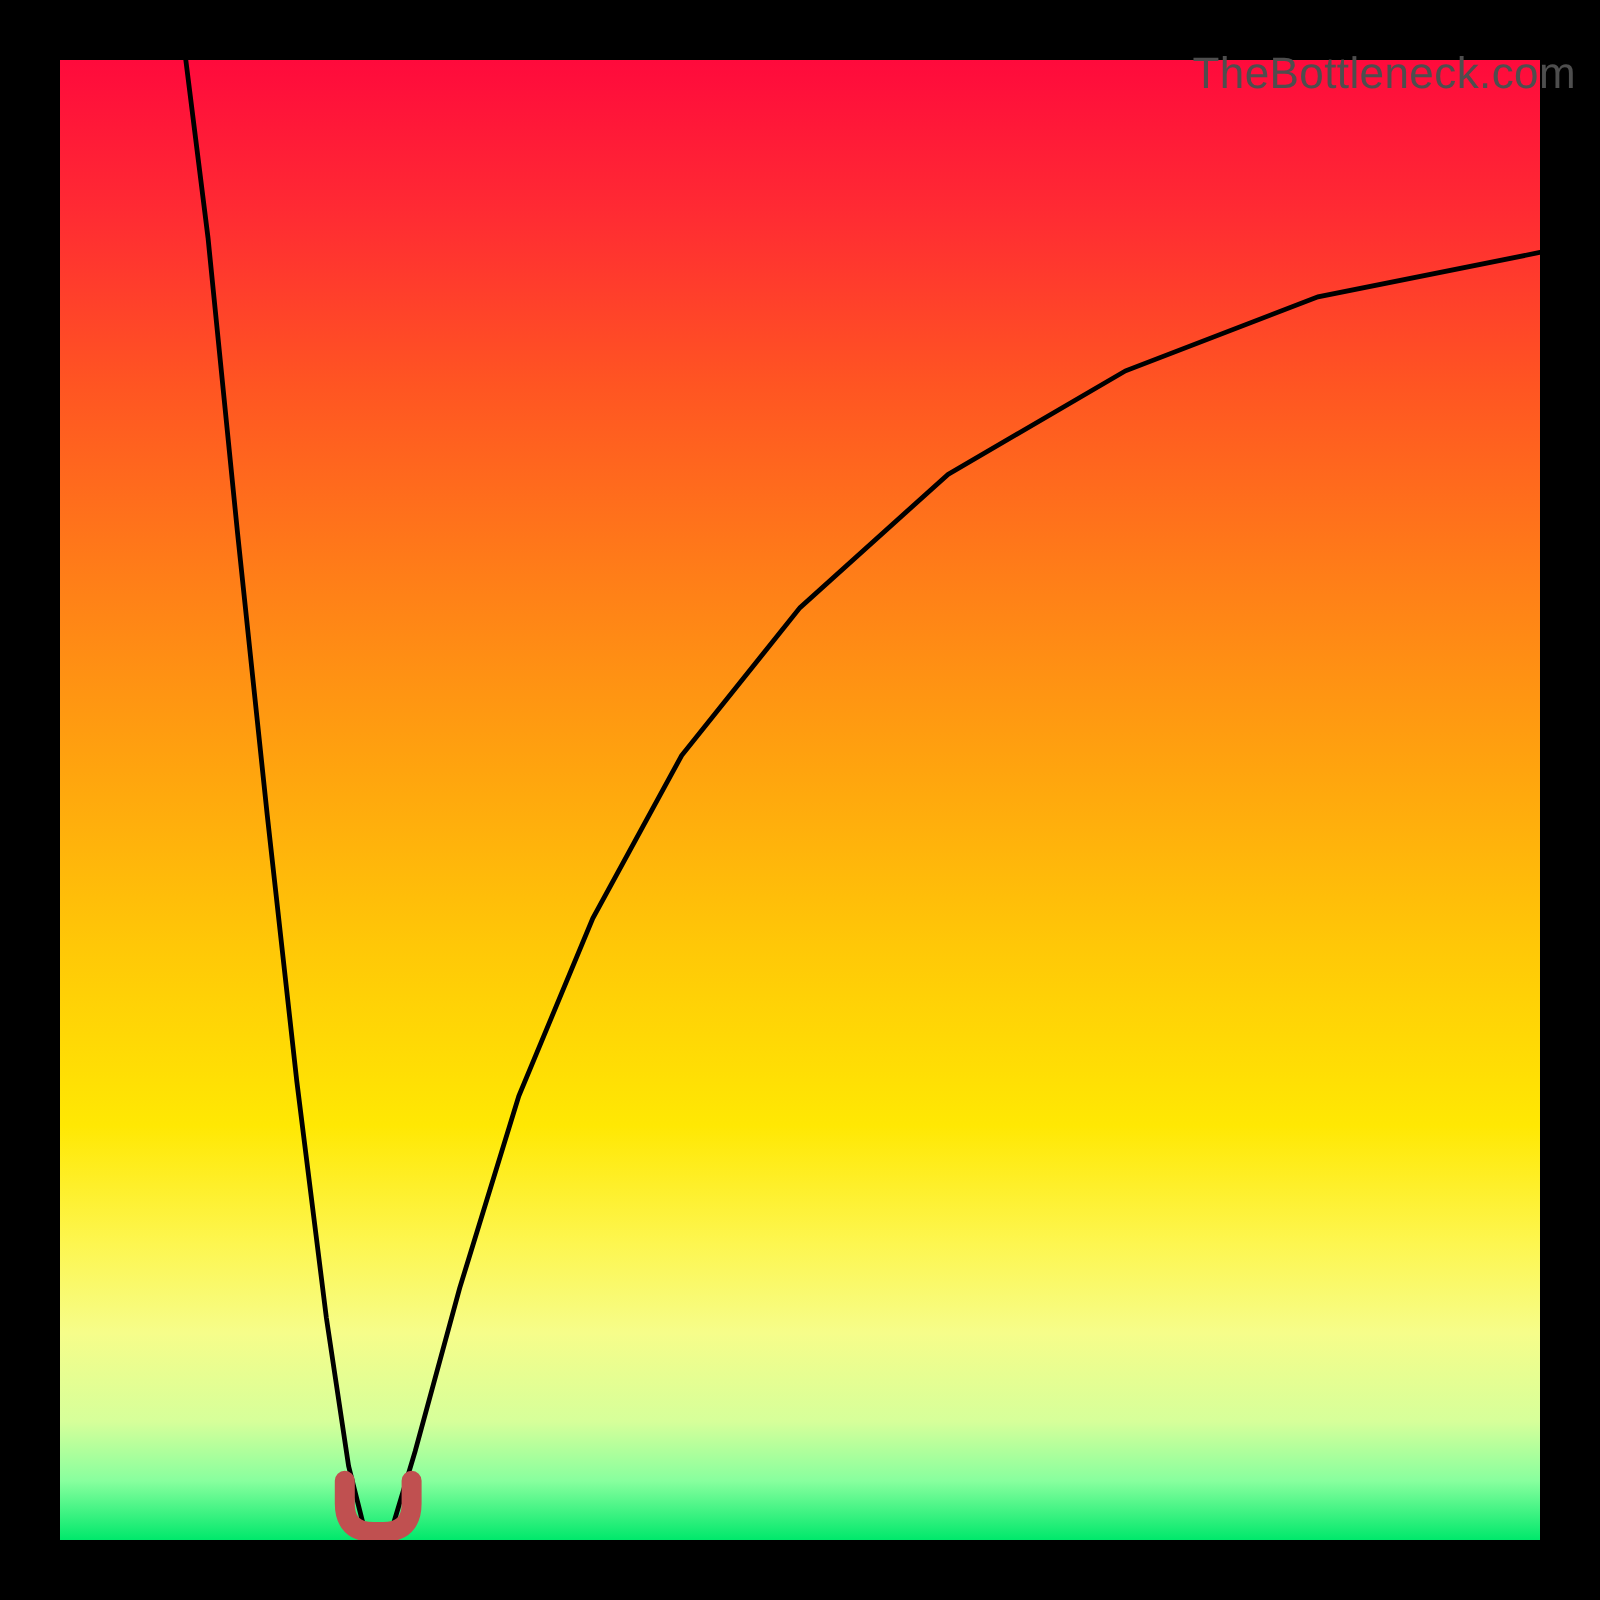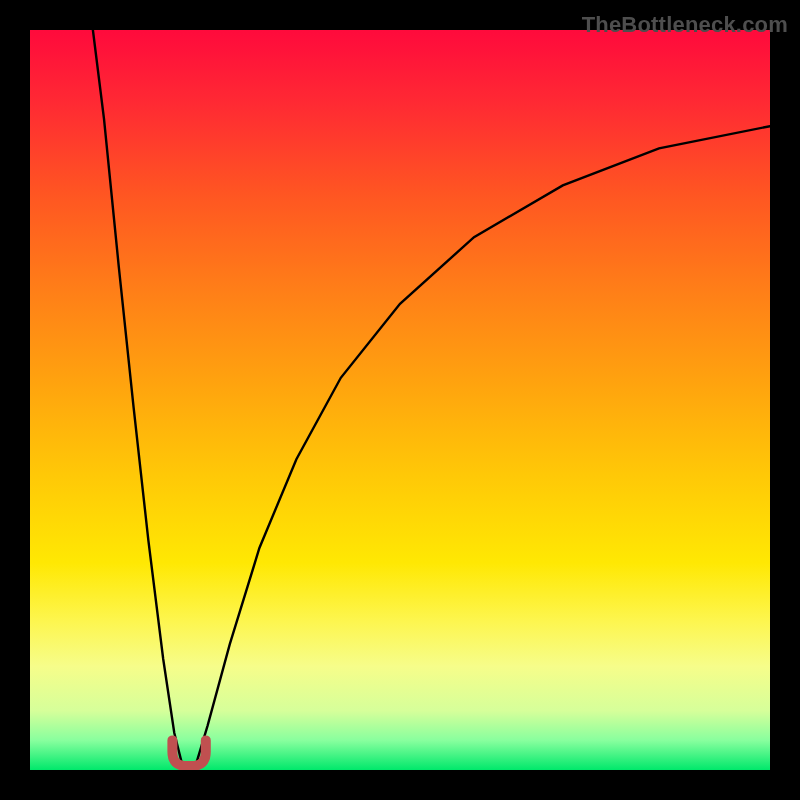--- a/index.html
+++ b/index.html
@@ -17,25 +17,25 @@
     width: 800px; height: 800px;
     background: #000;
   }
   .plot {
     position: absolute;
     left: 30px; top: 30px;
     width: 740px; height: 740px;
   }
   .watermark {
     position: absolute;
-    top: 12px;
+    top: 24px;
     right: 12px;
     color: #4e4e4e;
     font-size: 22px;
-    font-weight: 700;
+    font-weight: 400;
     letter-spacing: 0.2px;
   }
   svg { display: block; }
 </style>
 </head>
 <body>
 
 <div class="frame">
 
   <div class="plot">

